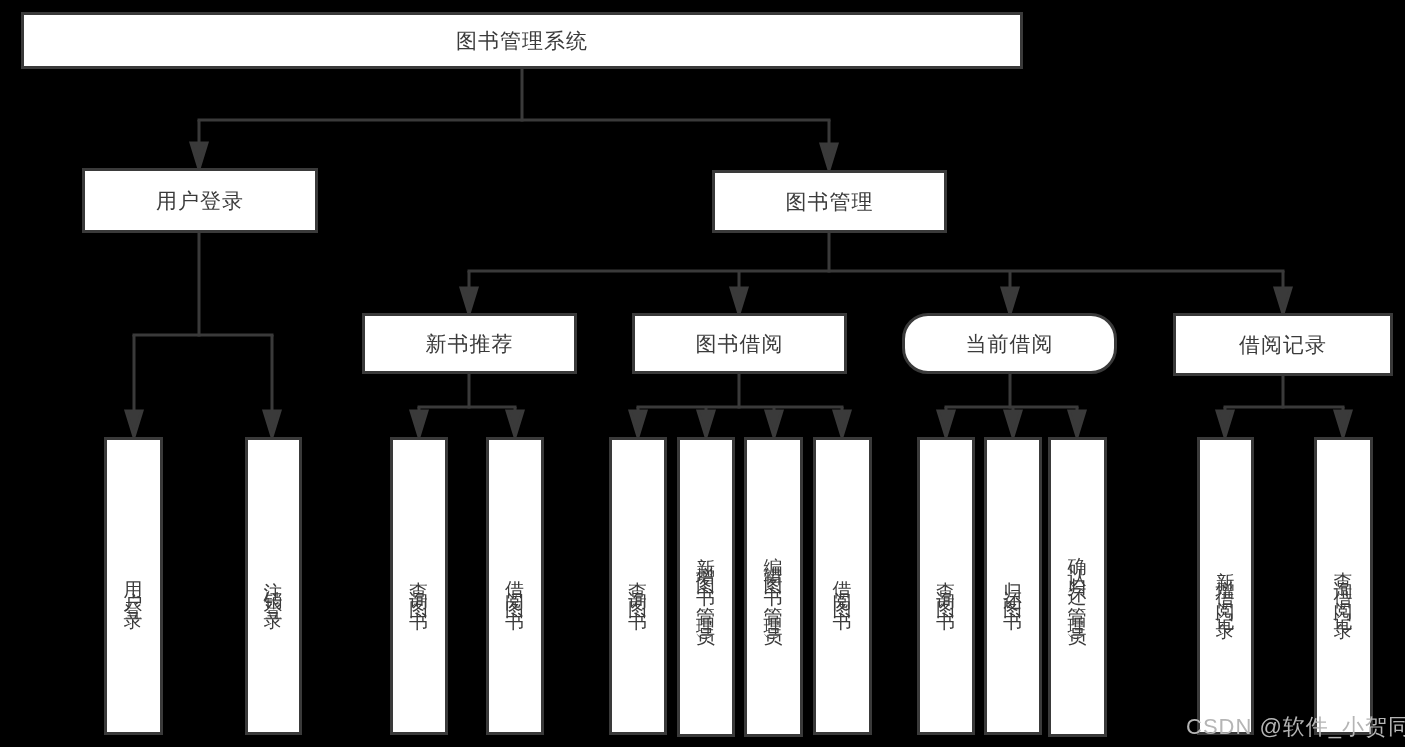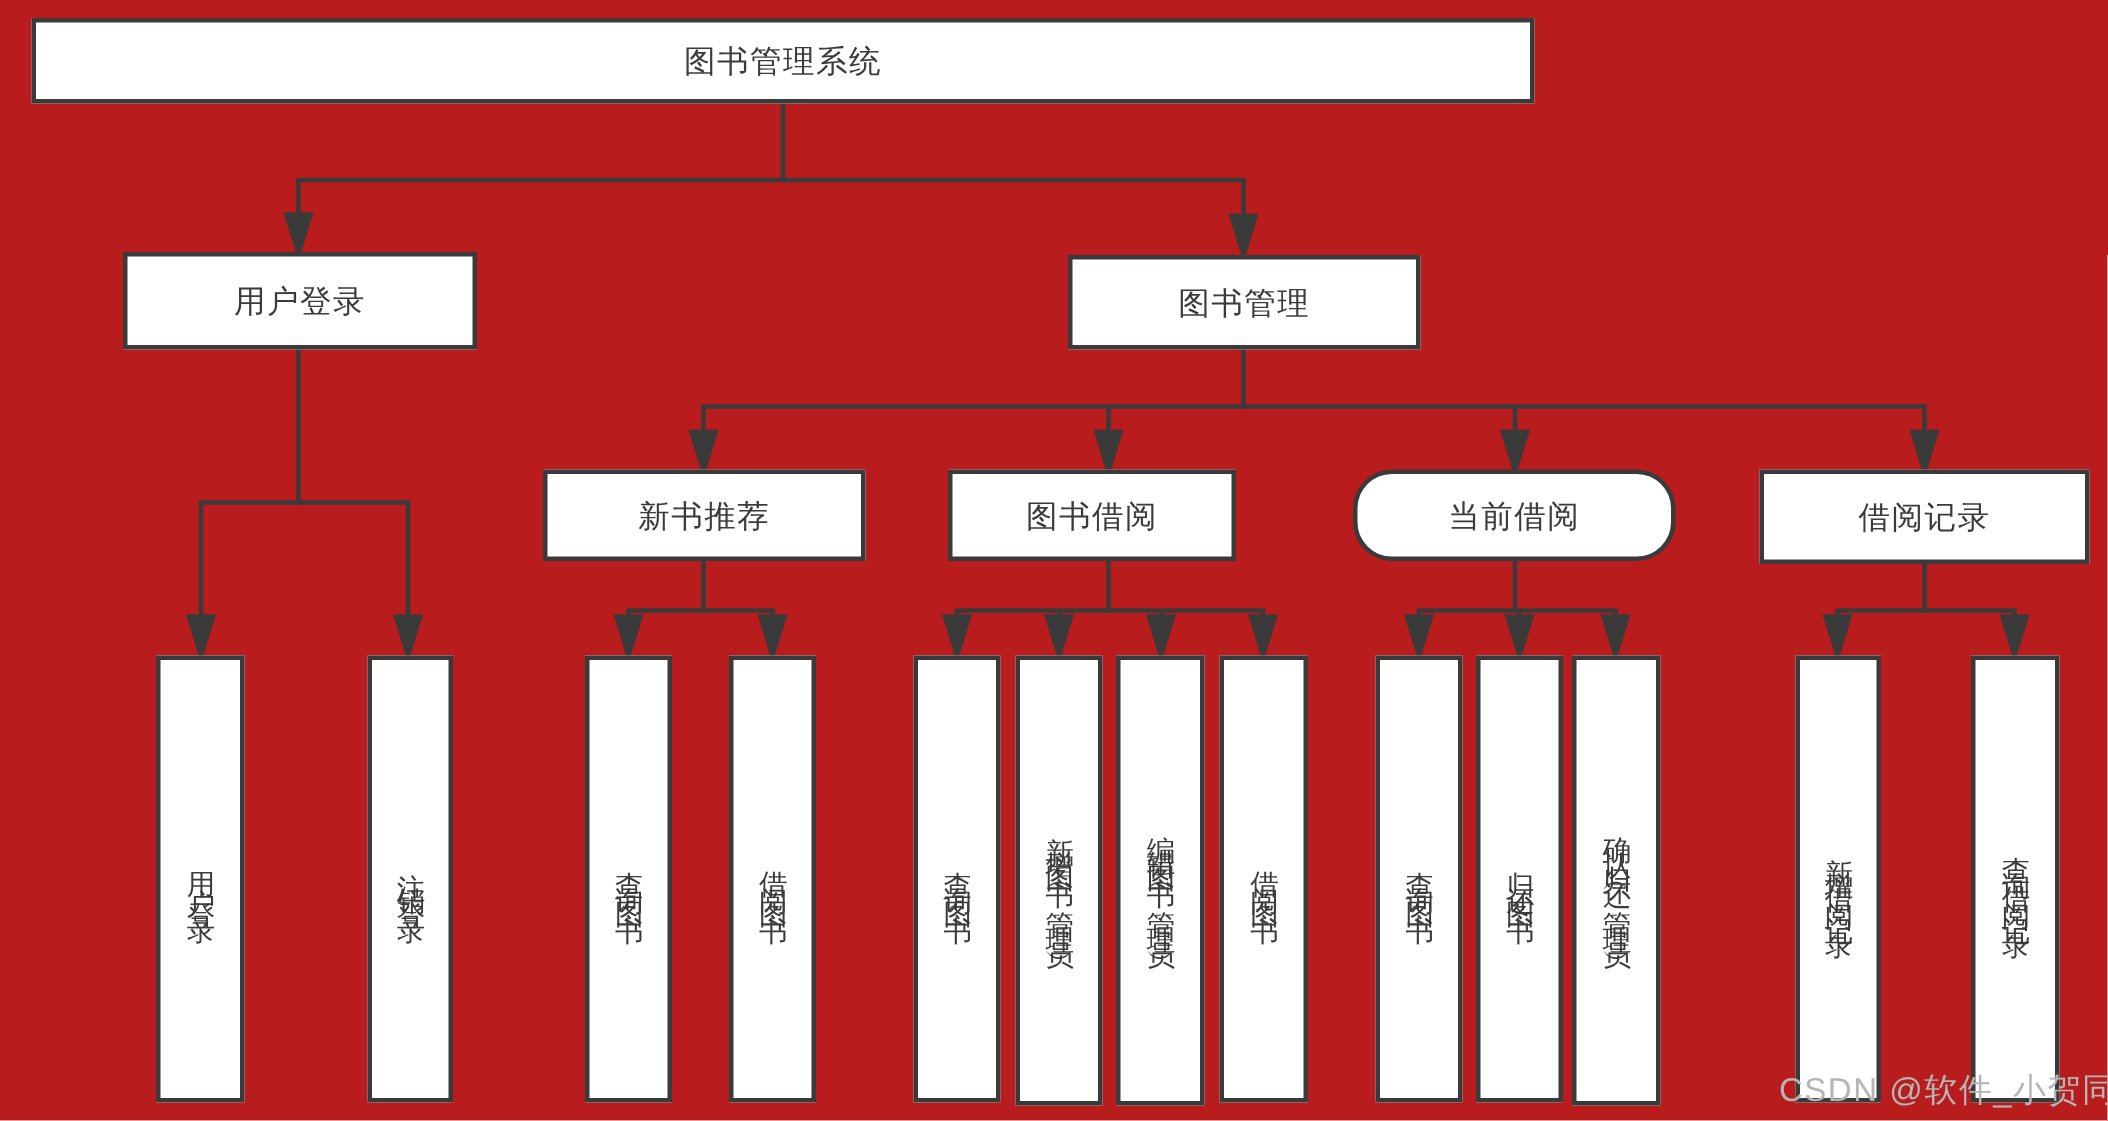--- a/index.html
+++ b/index.html
@@ -1,19 +1,19 @@
 <!DOCTYPE html>
 <html><head>
 <meta charset="utf-8">
 <style>
   html,body{margin:0;padding:0;background:#ffffff;}
   .canvas{
     position:relative;
     width:1405px;height:747px;
-    background:#b91c1c;
+    background:#000000;
     font-family:"Liberation Sans",sans-serif;
     overflow:hidden;
   }
   .connectors{position:absolute;left:0;top:0;z-index:1;}
   .node{
     position:absolute;
     box-sizing:border-box;
     border:3px solid #3a3a3a;
     background:#ffffff;
     color:#3b3b3b;
@@ -112,21 +112,21 @@
       <polygon points="1335,411 1351,411 1343,437"></polygon>
     </g>
   </svg>
 
   <div class="node hnode" style="left:21px;top:12px;width:1002px;height:57px;">图书管理系统</div>
 
   <div class="node hnode" style="left:82px;top:168px;width:236px;height:65px;">用户登录</div>
   <div class="node hnode" style="left:712px;top:170px;width:235px;height:63px;">图书管理</div>
 
   <div class="node hnode" style="left:362px;top:313px;width:215px;height:61px;">新书推荐</div>
-  <div class="node hnode" style="left:632px;top:313px;width:192px;height:61px;font-family:Liberation Mono, monospace;">图书借阅</div>
+  <div class="node hnode" style="left:632px;top:313px;width:215px;height:61px;font-family:Liberation Mono, monospace;">图书借阅</div>
   <div class="node hnode" style="left:902px;top:313px;width:215px;height:61px;border-radius:26px;">当前借阅</div>
   <div class="node hnode" style="left:1173px;top:313px;width:220px;height:63px;font-family:Liberation Serif, serif;">借阅记录</div>
 
   <div class="node vnode" style="left:104px;top:437px;width:59px;height:298px;">
     <span>用户登录</span>
   </div>
   <div class="node vnode" style="left:245px;top:437px;width:57px;height:298px;">
     <span>注销登录</span>
   </div>
 

